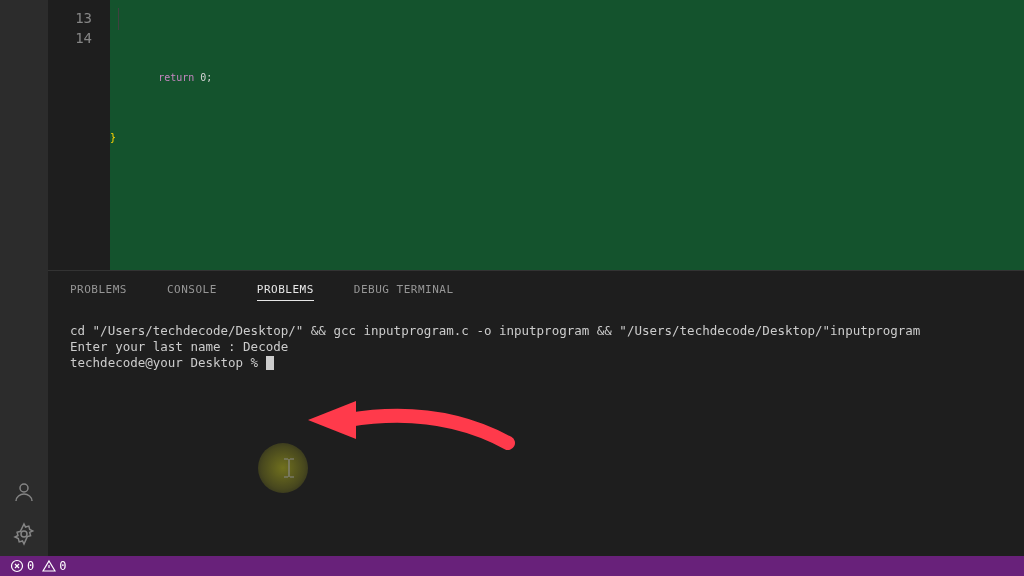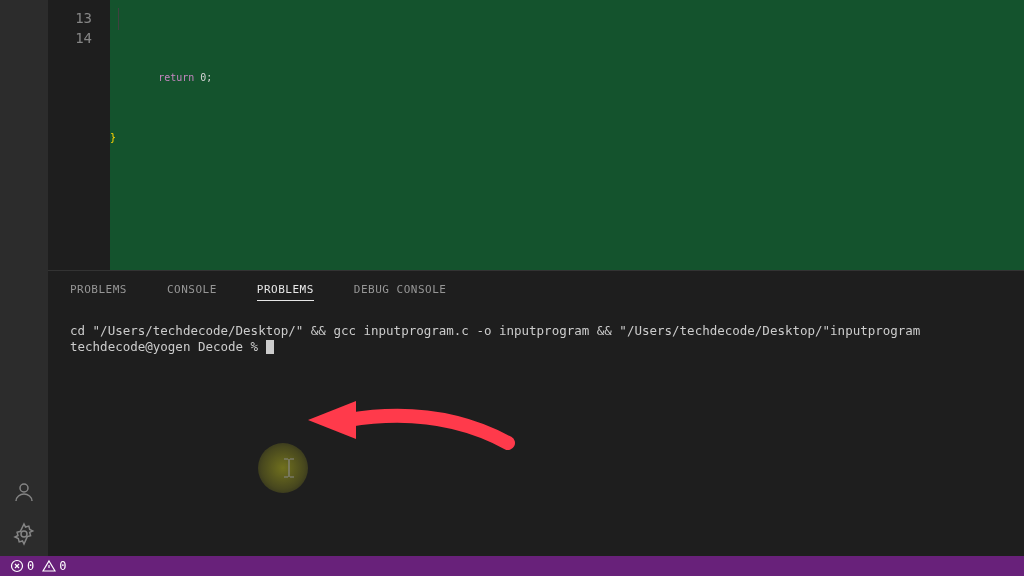--- a/index.html
+++ b/index.html
@@ -184,25 +184,26 @@
         <span class="code-line"><span>        </span><span class="kw-return">return</span><span> 0;</span></span>
         <span class="code-line"><span class="brace">}</span></span>
       </div>
     </div>
 
     <div class="panel">
       <div class="panel-tabs">
         <div class="panel-tab">PROBLEMS</div>
         <div class="panel-tab">CONSOLE</div>
         <div class="panel-tab active">PROBLEMS</div>
-        <div class="panel-tab">DEBUG CONSOLE</div>
+        <div class="panel-tab">DEBUG TERMINAL</div>
       </div>
       <div class="terminal-body">
         <div class="term-line">cd "/Users/techdecode/Desktop/" &amp;&amp; gcc inputprogram.c -o inputprogram &amp;&amp; "/Users/techdecode/Desktop/"inputprogram</div>
-        <div class="term-line"><span>techdecode@yogen Decode % </span><span class="term-cursor"></span></div>
+        <div class="term-line">Enter your last name : Decode</div>
+        <div class="term-line"><span>techdecode@your Desktop % </span><span class="term-cursor"></span></div>
 
         <div class="click-highlight"></div>
         <div class="text-cursor">
           <svg width="18" height="22" viewBox="0 0 18 22" stroke="#888" stroke-width="1.2" fill="none">
             <path d="M4 2 h4 M10 2 h4 M9 2 v18 M4 20 h4 M10 20 h4"></path>
           </svg>
         </div>
         <svg class="arrow-annotation" width="240" height="60" viewBox="0 0 240 60">
           <path d="M 220 48 Q 150 10 60 25" stroke="#ff3a4b" stroke-width="14" fill="none" stroke-linecap="round"></path>
           <polygon points="20,25 68,6 68,44" fill="#ff3a4b"></polygon>

